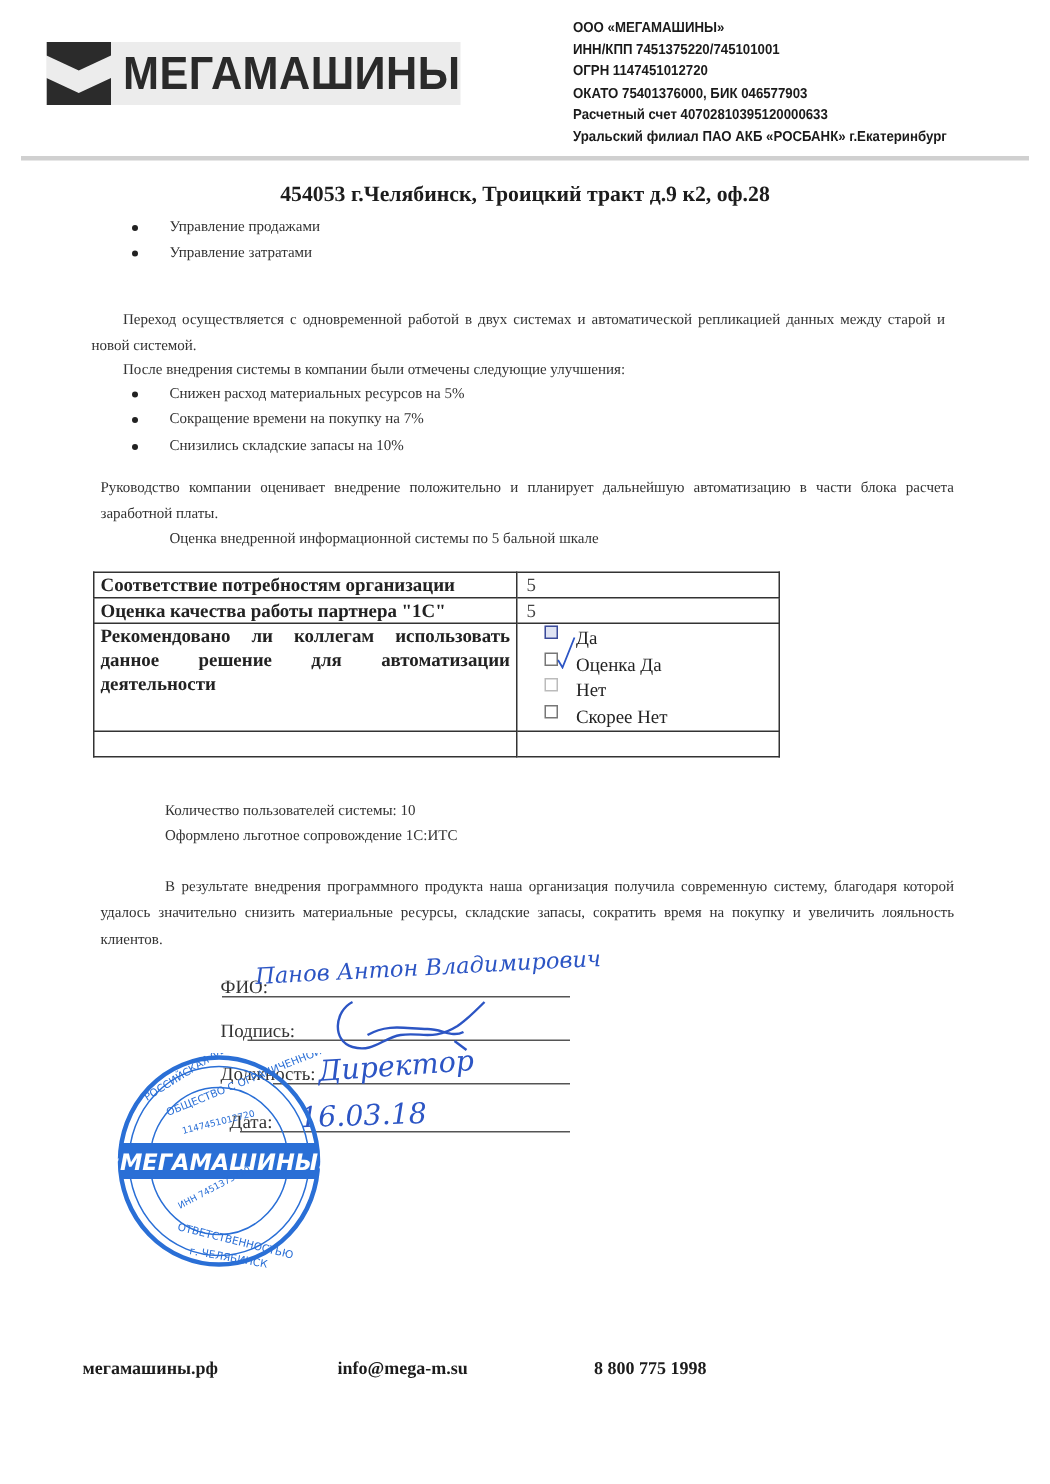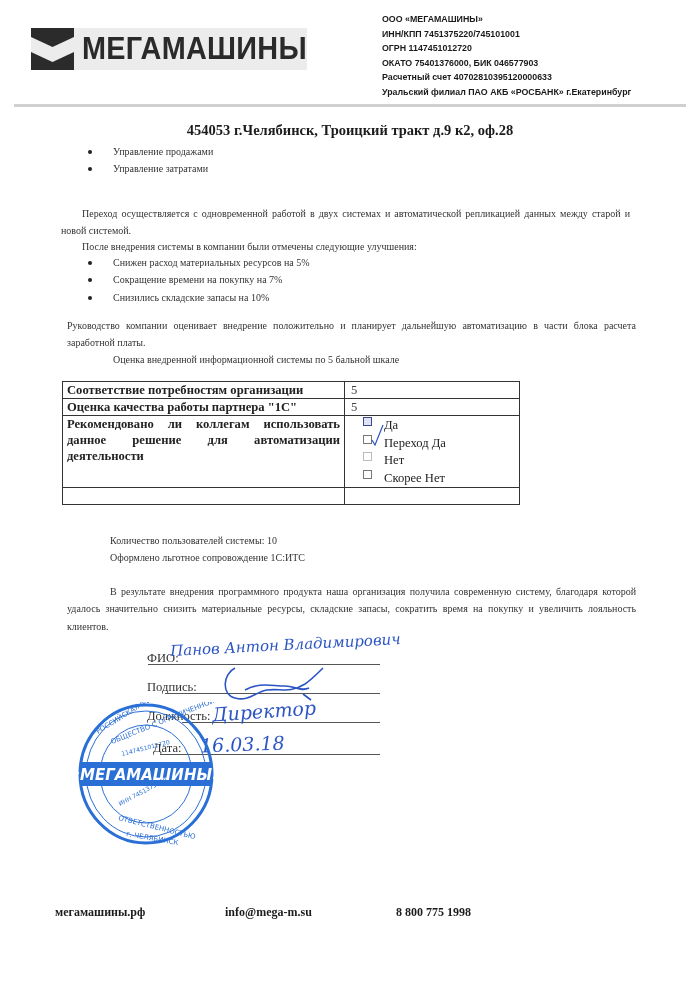--- a/index.html
+++ b/index.html
@@ -130,21 +130,21 @@
     <td class="label">
       <div class="rec-label">Рекомендовано ли коллегам использовать данное решение для автоматизации деятельности</div>
     </td>
     <td class="opts">
       <div class="opt">
         <span class="cb checked"></span>
         <span>Да</span>
       </div>
       <div class="opt">
         <span class="cb"></span>
-        <span>Переход Да</span>
+        <span>Оценка Да</span>
       </div>
       <div class="opt">
         <span class="cb" style="border-color:#bbb;"></span>
         <span>Нет</span>
       </div>
       <div class="opt">
         <span class="cb"></span>
         <span>Скорее Нет</span>
       </div>
     </td>

